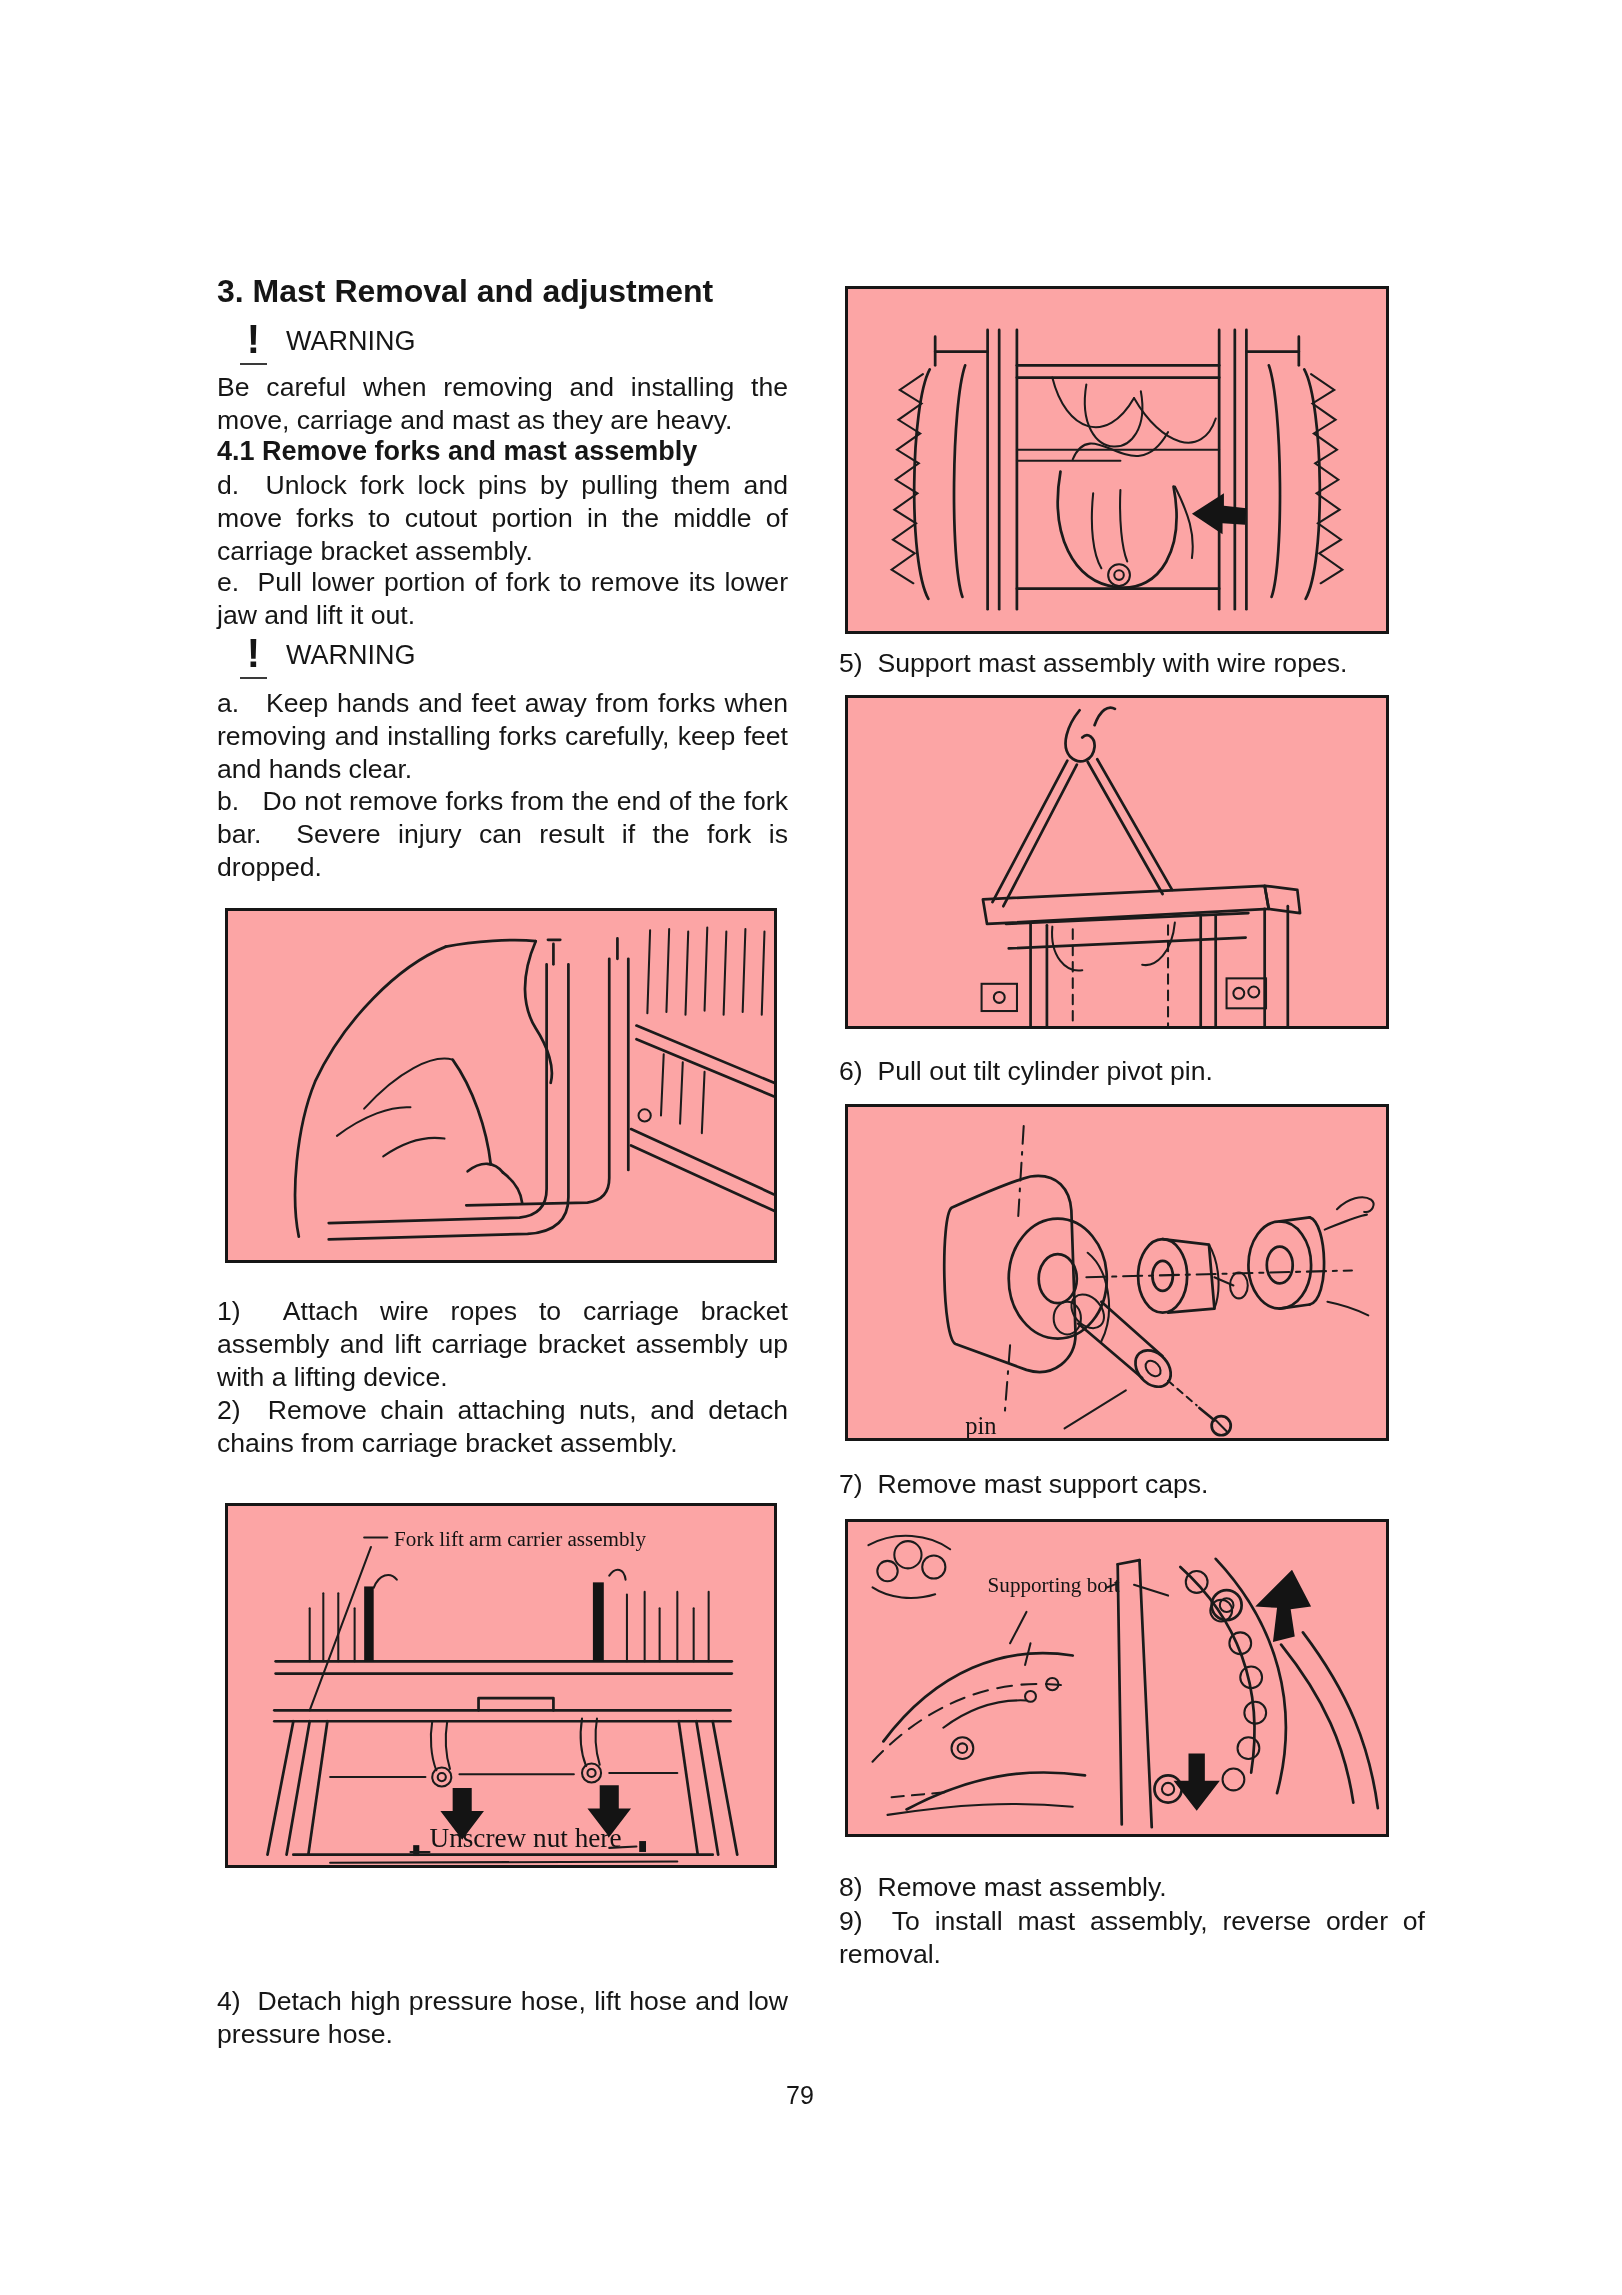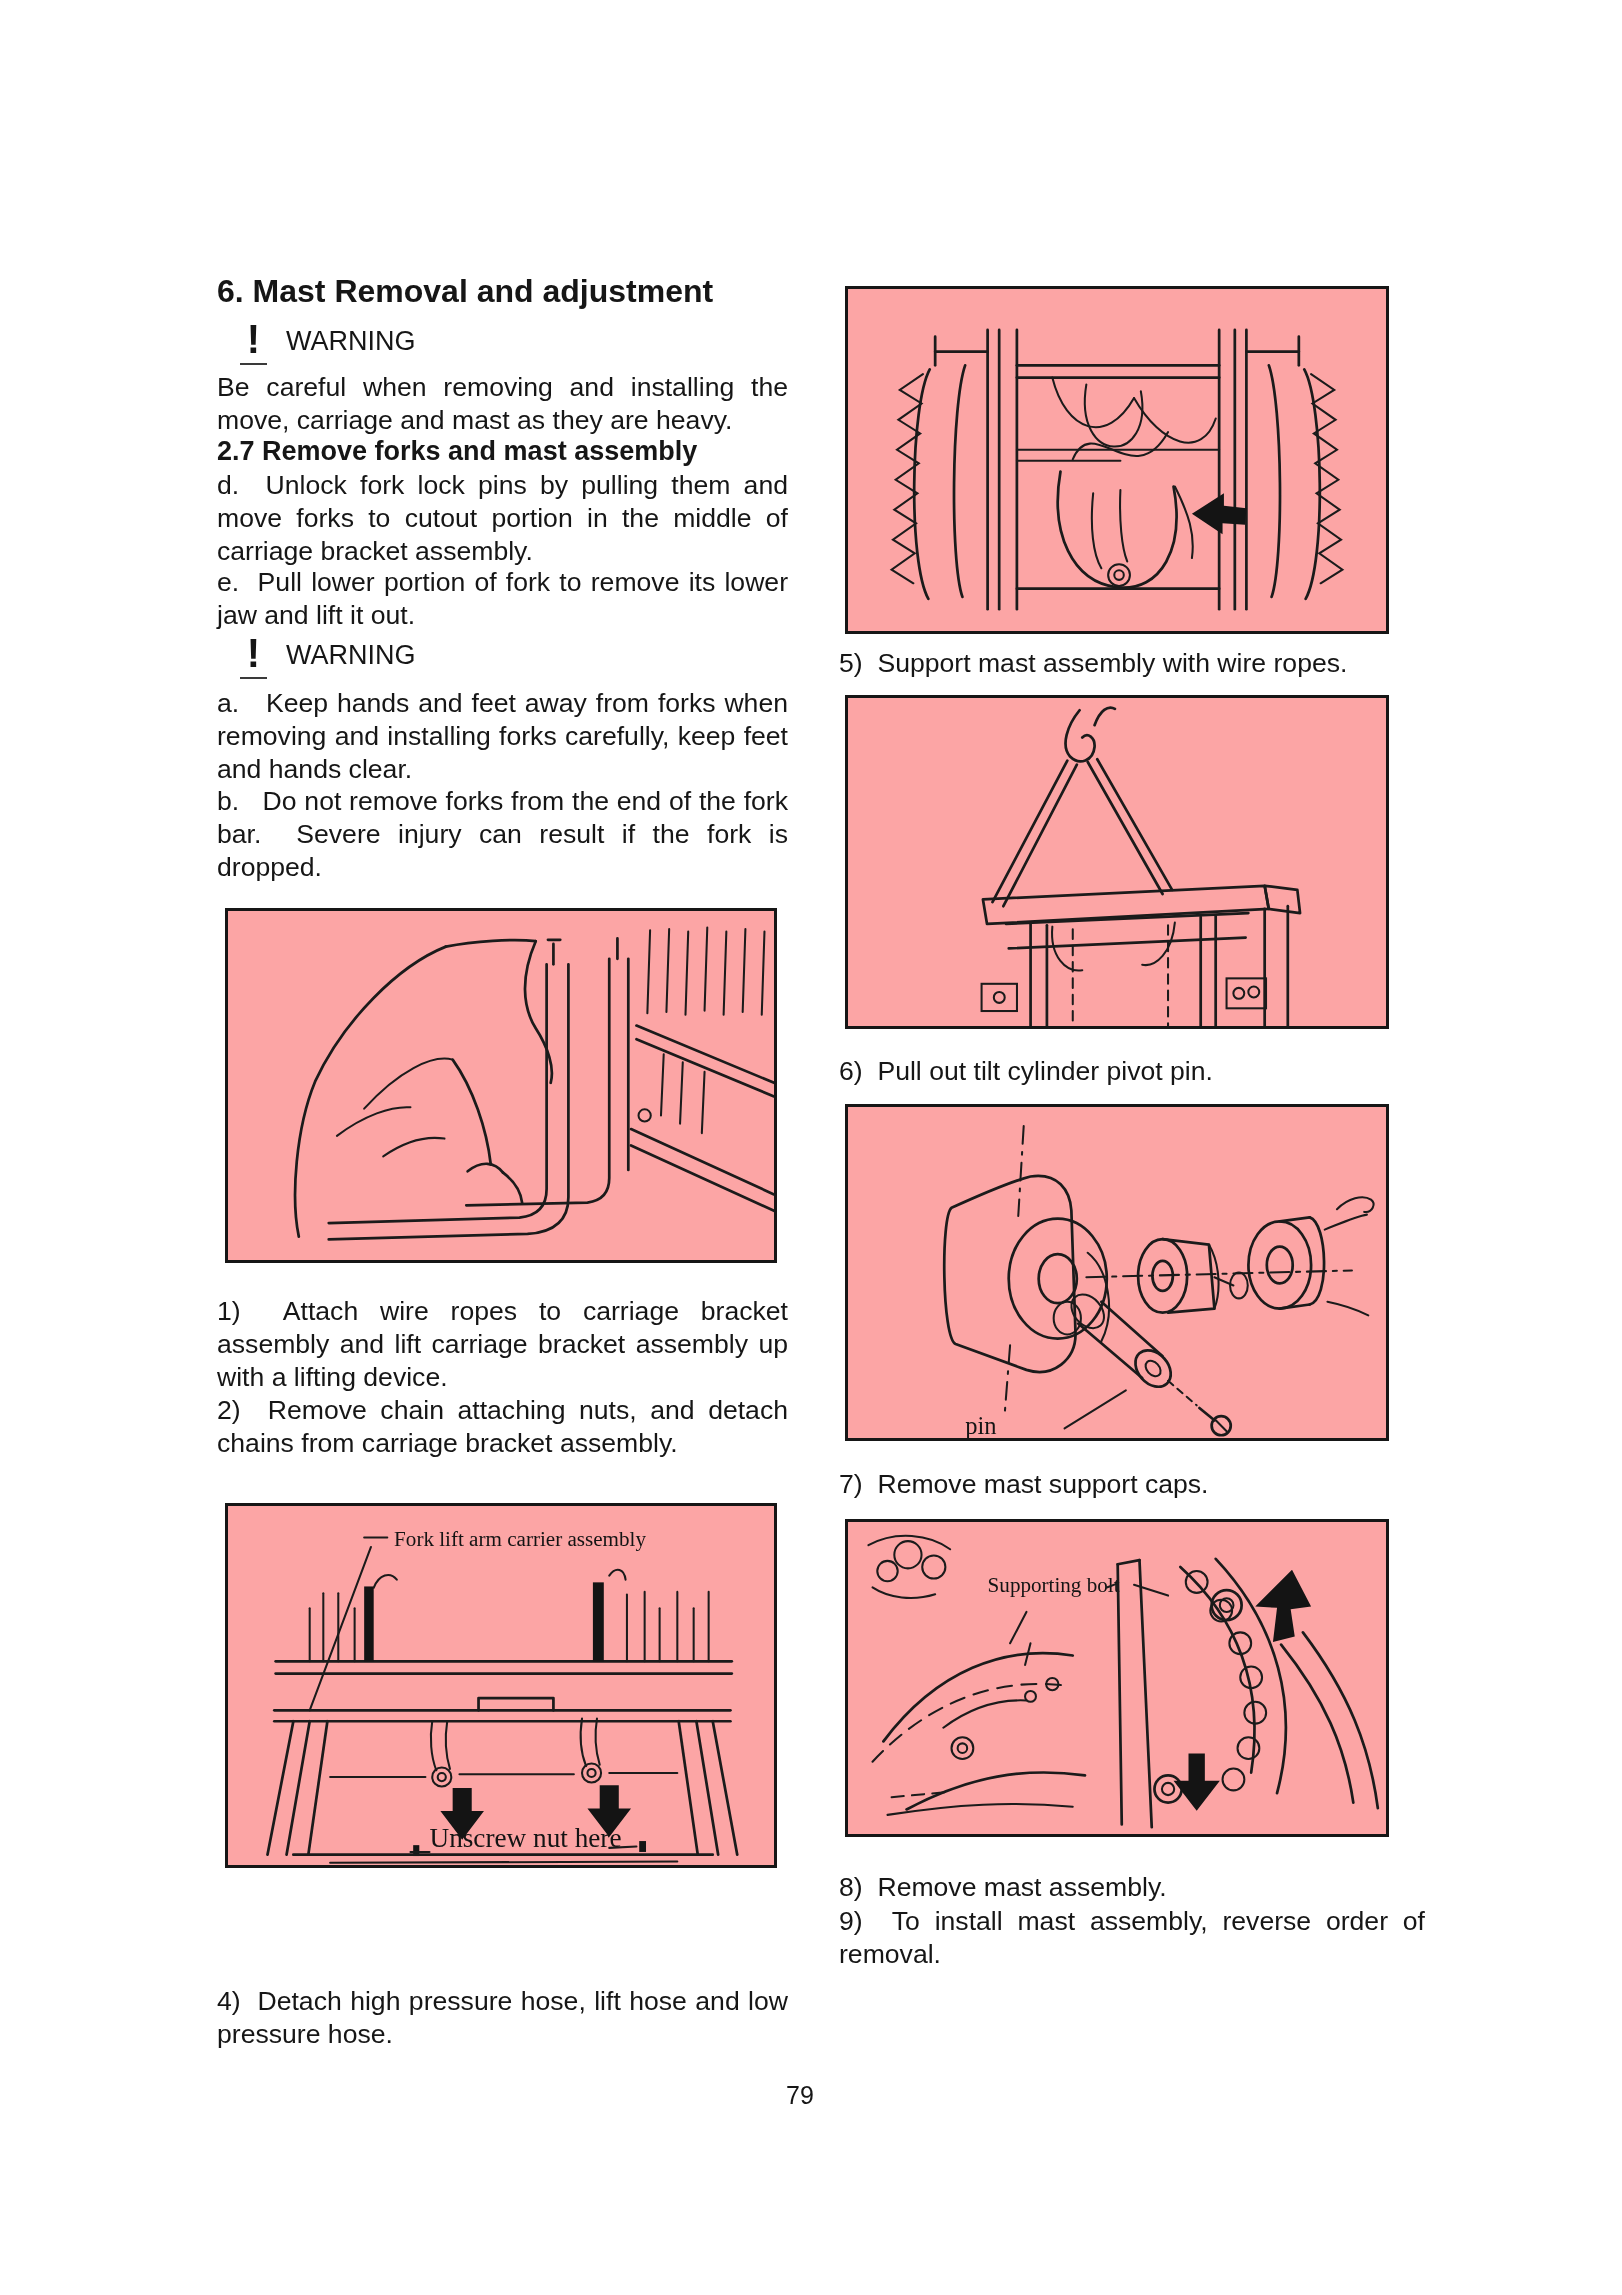--- a/index.html
+++ b/index.html
@@ -43,30 +43,30 @@
   .lnthin{stroke:#1b1b1b;stroke-width:3;fill:none;stroke-linecap:round;}
   .fillink{fill:#141414;stroke:none;}
   .figtext{font-family:"Liberation Serif", serif;fill:#141414;}
   .pageno{font-size:25px;text-align:center;}
 </style>
 </head>
 <body>
 
 <div class="page">
 
-  <div class="abs title" style="left:217px;top:273px;width:613px;">6.  Mast Removal and adjustment</div>
+  <div class="abs title" style="left:217px;top:273px;width:613px;">3.  Mast Removal and adjustment</div>
 
   <div class="abs warning-row" style="left:240px;top:318px;">
     <span class="warn-icon">!</span>
     <span class="warn-label">WARNING</span>
   </div>
 
   <p class="abs p" style="left:217px;top:371px;width:571px;">Be careful when removing and installing the move, carriage and mast as they are heavy.</p>
 
-  <div class="abs h2" style="left:217px;top:436px;">2.7 Remove forks and mast assembly</div>
+  <div class="abs h2" style="left:217px;top:436px;">4.1 Remove forks and mast assembly</div>
 
   <p class="abs p" style="left:217px;top:469px;width:571px;">d.&nbsp; Unlock fork lock pins by pulling them and move forks to cutout portion in the middle of carriage bracket assembly.</p>
 
   <p class="abs p" style="left:217px;top:566px;width:571px;">e.&nbsp; Pull lower portion of fork to remove its lower jaw and lift it out.</p>
 
   <div class="abs warning-row" style="left:240px;top:632px;">
     <span class="warn-icon">!</span>
     <span class="warn-label">WARNING</span>
   </div>
 

